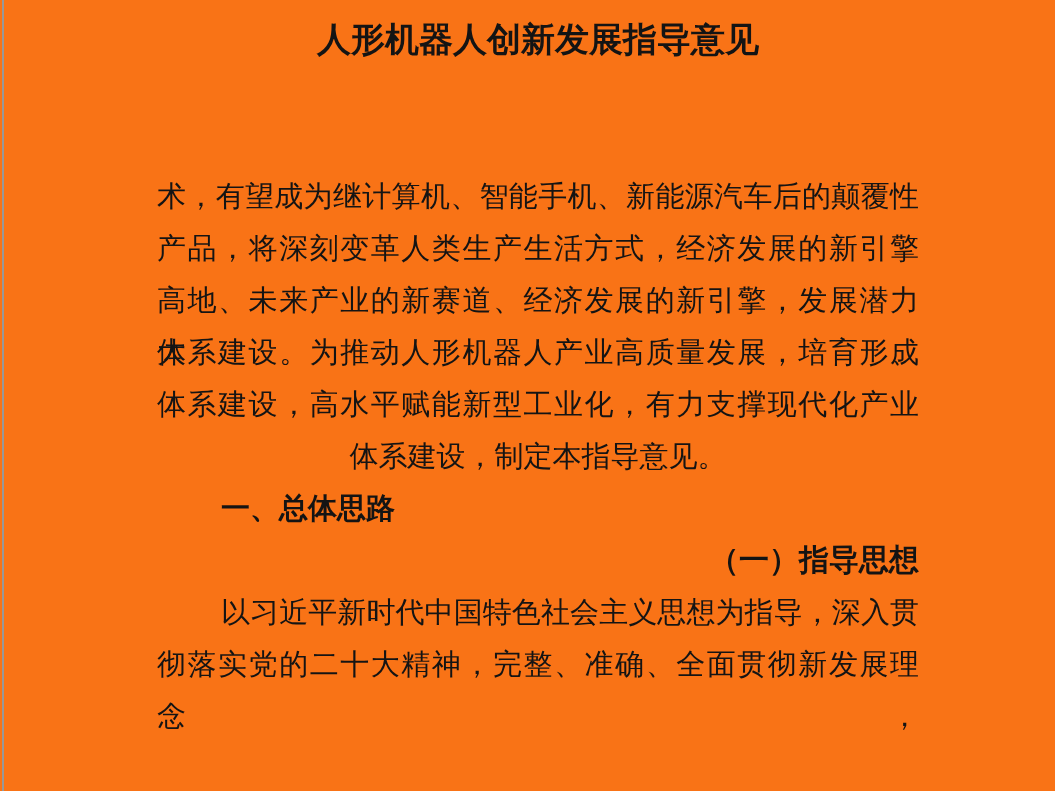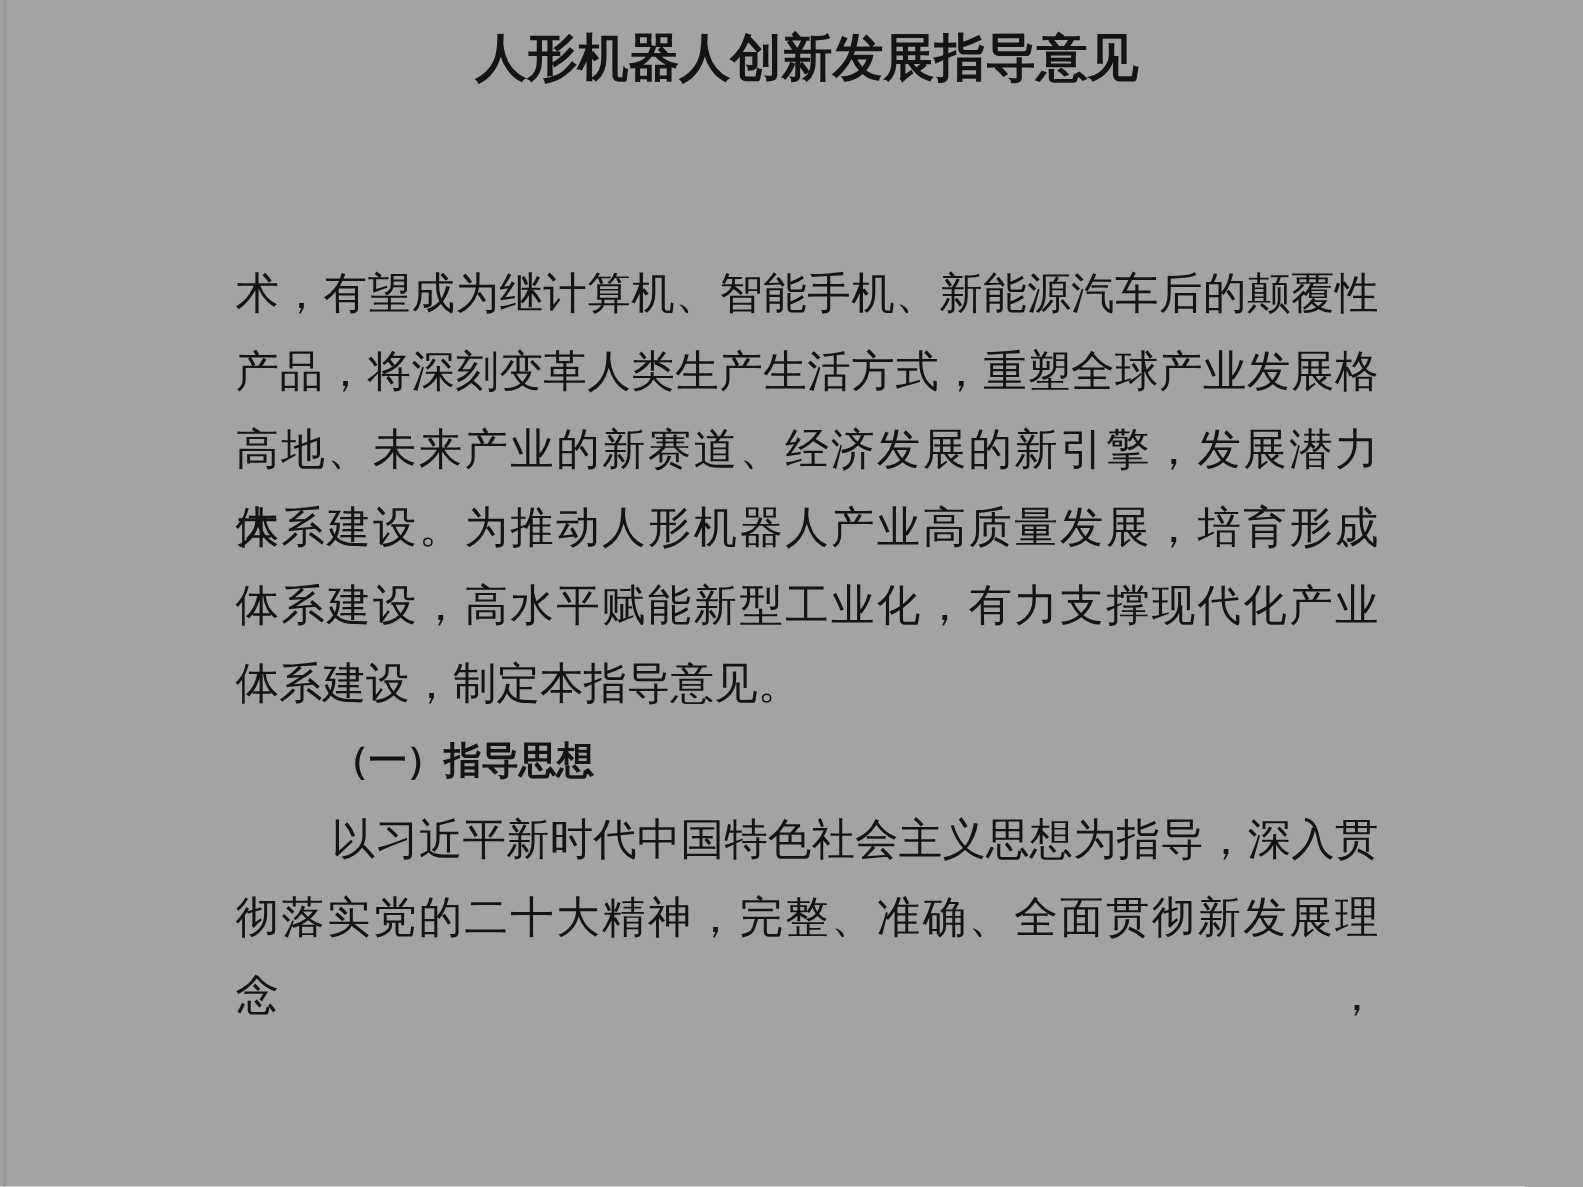--- a/index.html
+++ b/index.html
@@ -7,21 +7,21 @@
     padding: 0;
     width: 1055px;
     height: 791px;
     overflow: hidden;
     background: #ffffff;
   }
   .page {
     position: relative;
     width: 1055px;
     height: 791px;
-    background: #a3a3a3;
+    background: #f97316;
     font-family: "Liberation Serif", "DejaVu Serif", serif;
     color: #141414;
   }
   
   .page-edge {
     position: absolute;
     left: 2px;
     top: 0;
     width: 2px;
     height: 791px;
@@ -43,21 +43,21 @@
     position: absolute;
     left: 157px;
     top: 170px;
     width: 762px;
   }
   .line {
     font-size: 29px;
     line-height: 52px;
     height: 52px;
     white-space: nowrap;
-    text-align: left;
+    text-align: center;
   }
   .line.justify {
     white-space: normal;
     text-align: justify;
     text-align-last: justify;
     text-justify: inter-character;
   }
   .line.indent {
     text-indent: 64px;
   }
@@ -66,45 +66,47 @@
     font-weight: bold;
     font-size: 29px;
     line-height: 52px;
     height: 52px;
     text-indent: 64px;
     white-space: nowrap;
   }
   .heading-2 {
     font-family: "Liberation Serif", "DejaVu Serif", serif;
     font-weight: bold;
-    font-size: 25px;
+    font-size: 30px;
     line-height: 52px;
     height: 52px;
     text-indent: 64px;
     white-space: nowrap;
+    text-align: right;
   }
 </style>
 </head>
 <body>
 
 <div class="page">
 
   <div class="page-edge"></div>
 
   <div class="doc-title">人形机器人创新发展指导意见</div>
 
   <div class="text-column">
 
     <div class="line justify">术，有望成为继计算机、智能手机、新能源汽车后的颠覆性</div>
-    <div class="line justify">产品，将深刻变革人类生产生活方式，重塑全球产业发展格</div>
+    <div class="line justify">产品，将深刻变革人类生产生活方式，经济发展的新引擎</div>
     <div class="line justify">高地、未来产业的新赛道、经济发展的新引擎，发展潜力大、</div>
     <div class="line justify">体系建设。为推动人形机器人产业高质量发展，培育形成</div>
     <div class="line justify">体系建设，高水平赋能新型工业化，有力支撑现代化产业</div>
     <div class="line">体系建设，制定本指导意见。</div>
 
+    <div class="heading-1">一、总体思路</div>
     <div class="heading-2">（一）指导思想</div>
 
     <div class="line justify indent">以习近平新时代中国特色社会主义思想为指导，深入贯</div>
     <div class="line justify">彻落实党的二十大精神，完整、准确、全面贯彻新发展理念，</div>
 
   </div>
 
 </div>
 
 </body></html>

